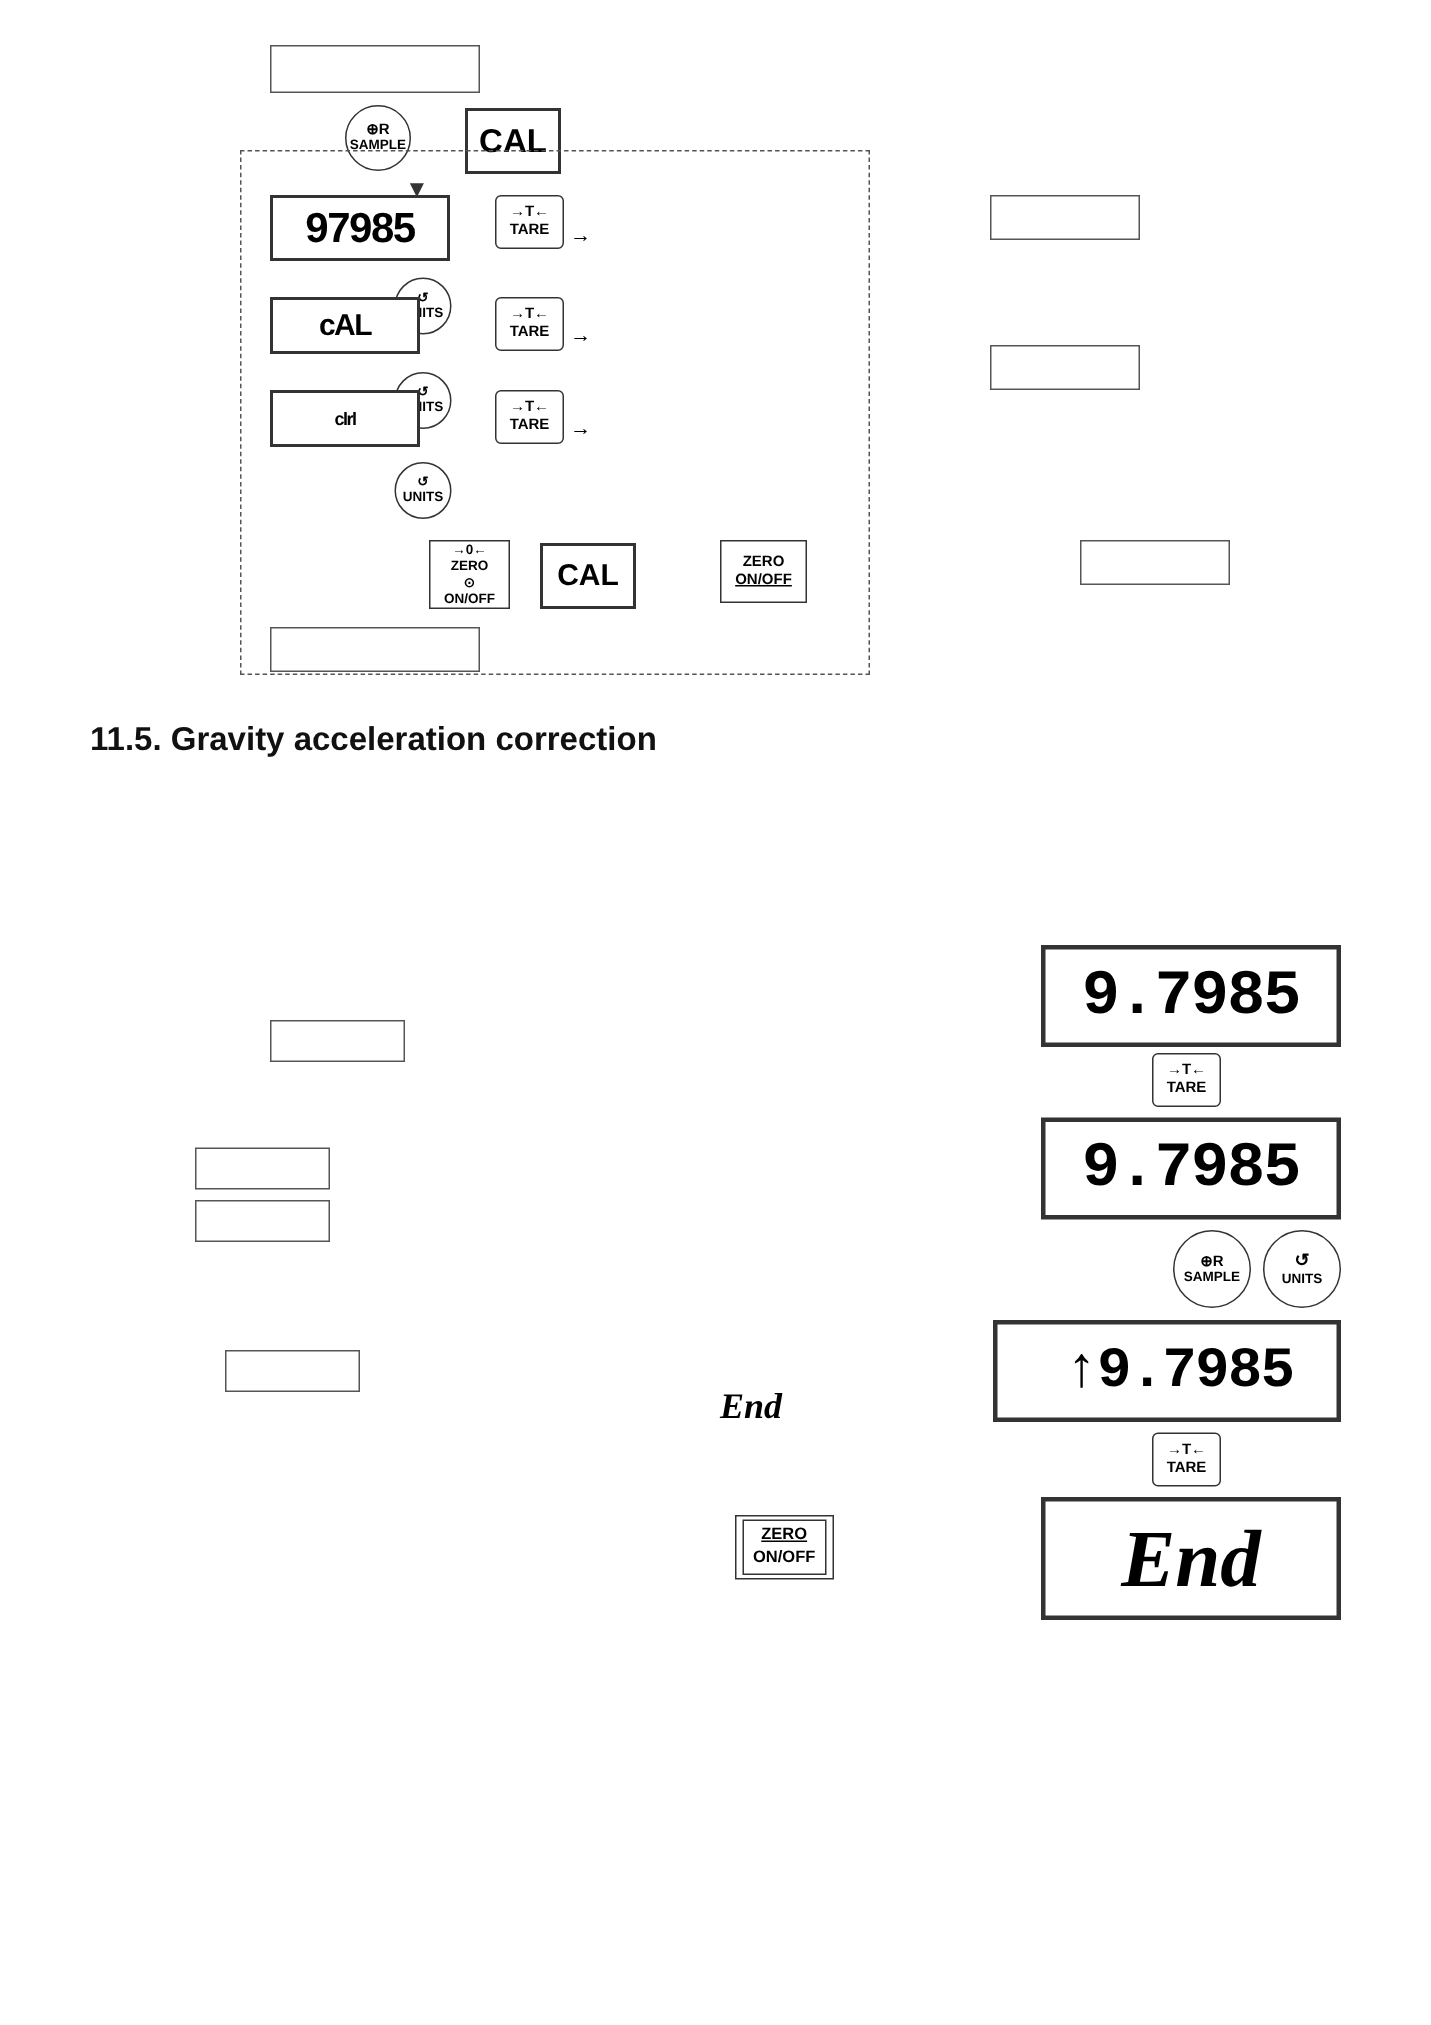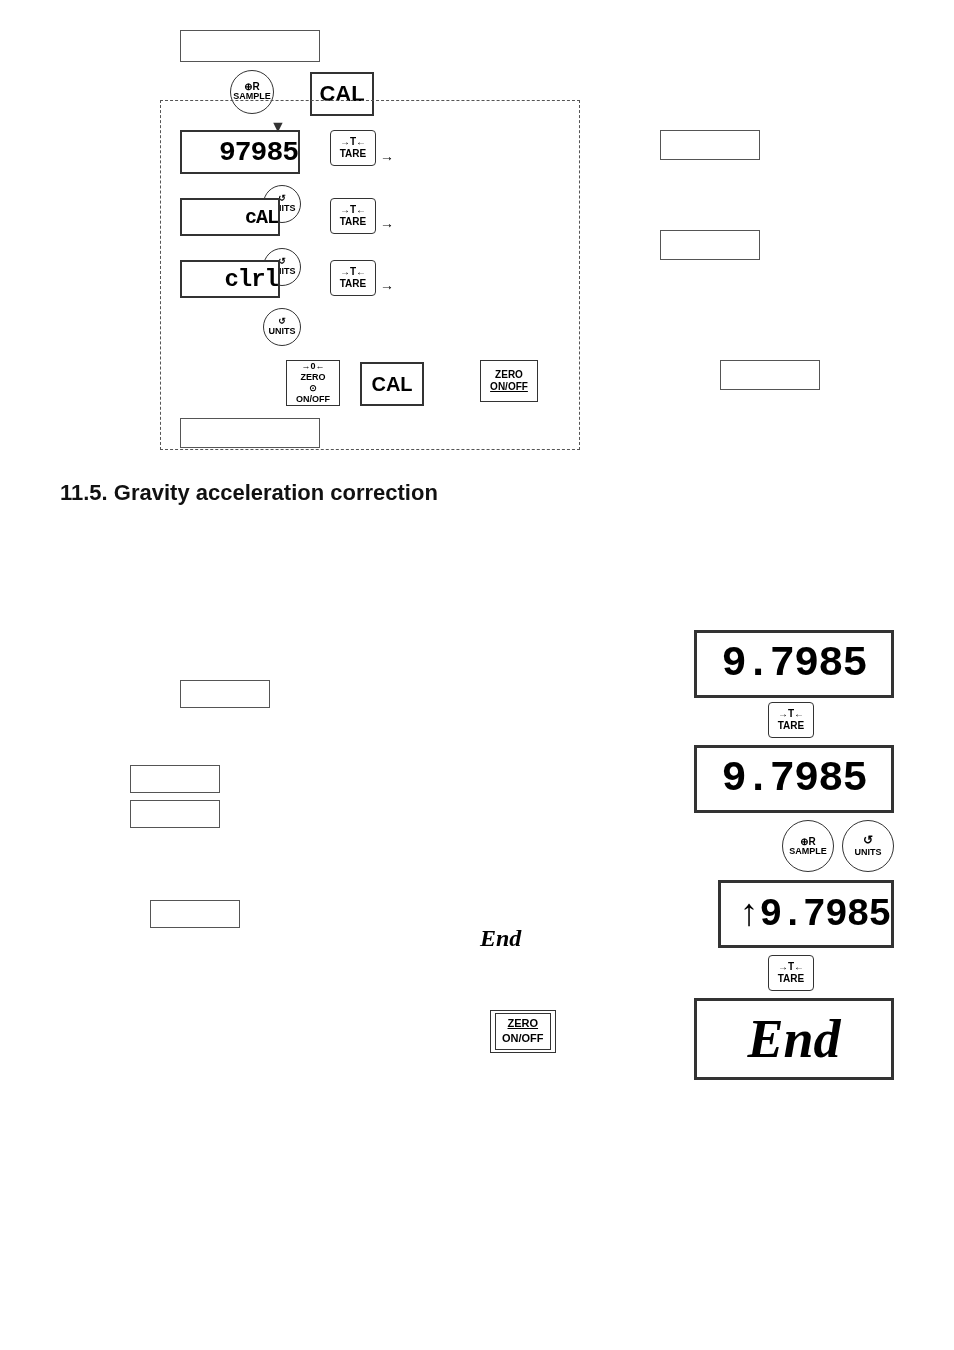--- a/index.html
+++ b/index.html
@@ -114,24 +114,23 @@
     .pos { position: absolute; }
 
     
     .blank-rect {
       border: 1.5px solid #555;
       background: #fff;
     }
 
     
     .seg {
-      font-family: Liberation Mono, monospace;
+      font-family: Liberation Sans, sans-serif;
       font-weight: 900;
       letter-spacing: -1px;
-      justify-content: flex-end;
     }
 
     
     .bottom-diagram {
       position: absolute;
       top: 610px;
       left: 0;
       width: 954px;
     }
 
@@ -188,21 +187,21 @@
   </div>
 
   <div class="pos" style="top:185px; left:280px; font-size:14px;">→</div>
 
   <div class="pos btn-circle" style="top:218px; left:163px; width:38px; height:38px; font-size:9px;">
     <div>↺</div>
     <div>UNITS</div>
   </div>
 
   <div class="pos display-box display-md seg" style="top:230px; left:80px;">
-    <span style="font-size:24px;">clrl</span>
+    <span style="font-size:12px;">clrl</span>
   </div>
 
   <div class="pos btn btn-rect" style="top:230px; left:230px;">
     <div>→T←</div>
     <div>TARE</div>
   </div>
 
   <div class="pos" style="top:247px; left:280px; font-size:14px;">→</div>
 
   <div class="pos btn-circle" style="top:278px; left:163px; width:38px; height:38px; font-size:9px;">
@@ -278,21 +277,21 @@
     <div class="btn-circle" style="width:52px; height:52px;">
       <div style="font-size:10px;">⊕R</div>
       <div style="font-size:9px; font-weight:bold;">SAMPLE</div>
     </div>
     <div class="btn-circle" style="width:52px; height:52px;">
       <div style="font-size:12px;">↺</div>
       <div style="font-size:9px; font-weight:bold;">UNITS</div>
     </div>
   </div>
 
-  <div style="position:absolute; top:270px; right:60px; width:176px; height:68px; border:3px solid #333; 
+  <div style="position:absolute; top:270px; right:60px; width:232px; height:68px; border:3px solid #333; 
               display:flex; align-items:center; justify-content:center;
               font-family:'Courier New',monospace; font-size:38px; font-weight:900; letter-spacing:-1px;padding-left:16px;">
     <span>↑9.7985</span>
   </div>
 
   <div style="position:absolute; top:345px; right:140px;" class="btn btn-rect">
     <div>→T←</div>
     <div>TARE</div>
   </div>
 

